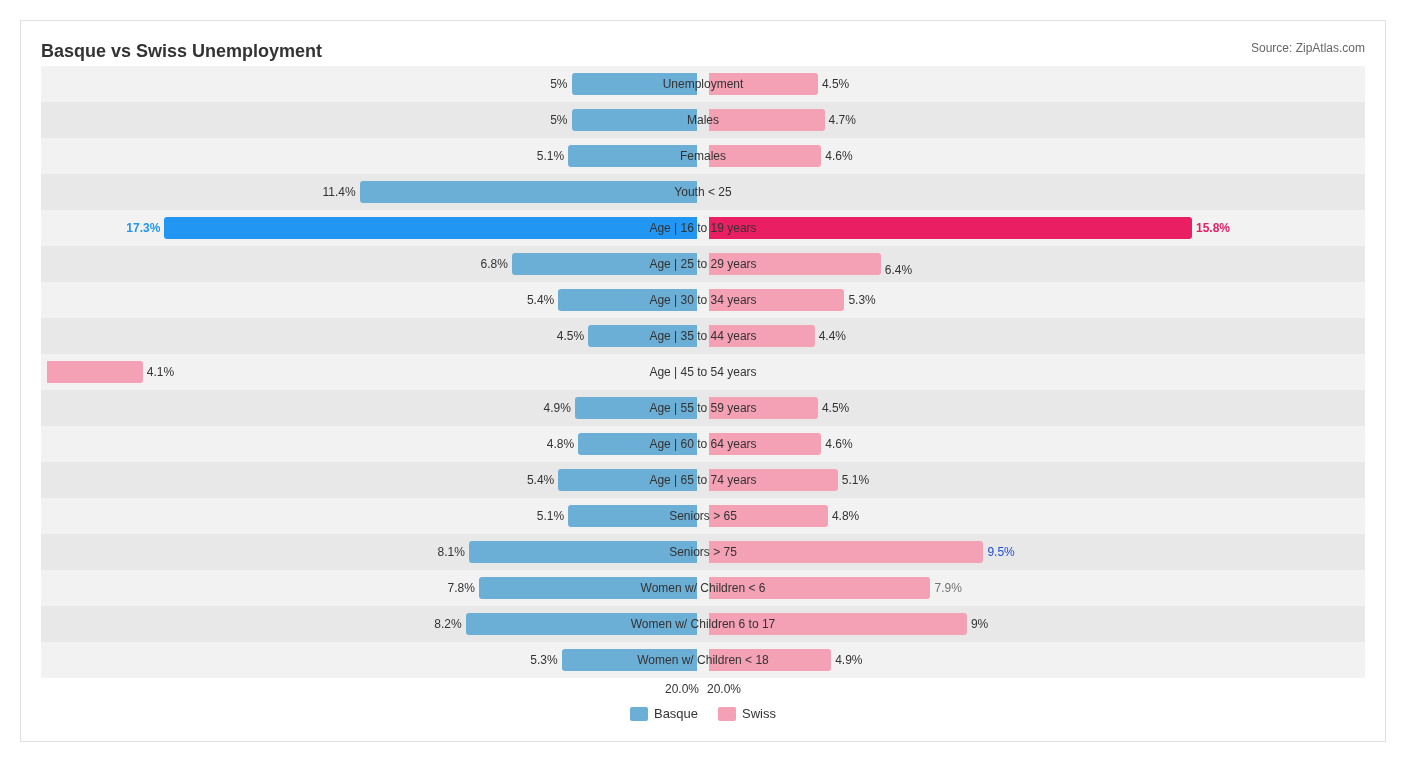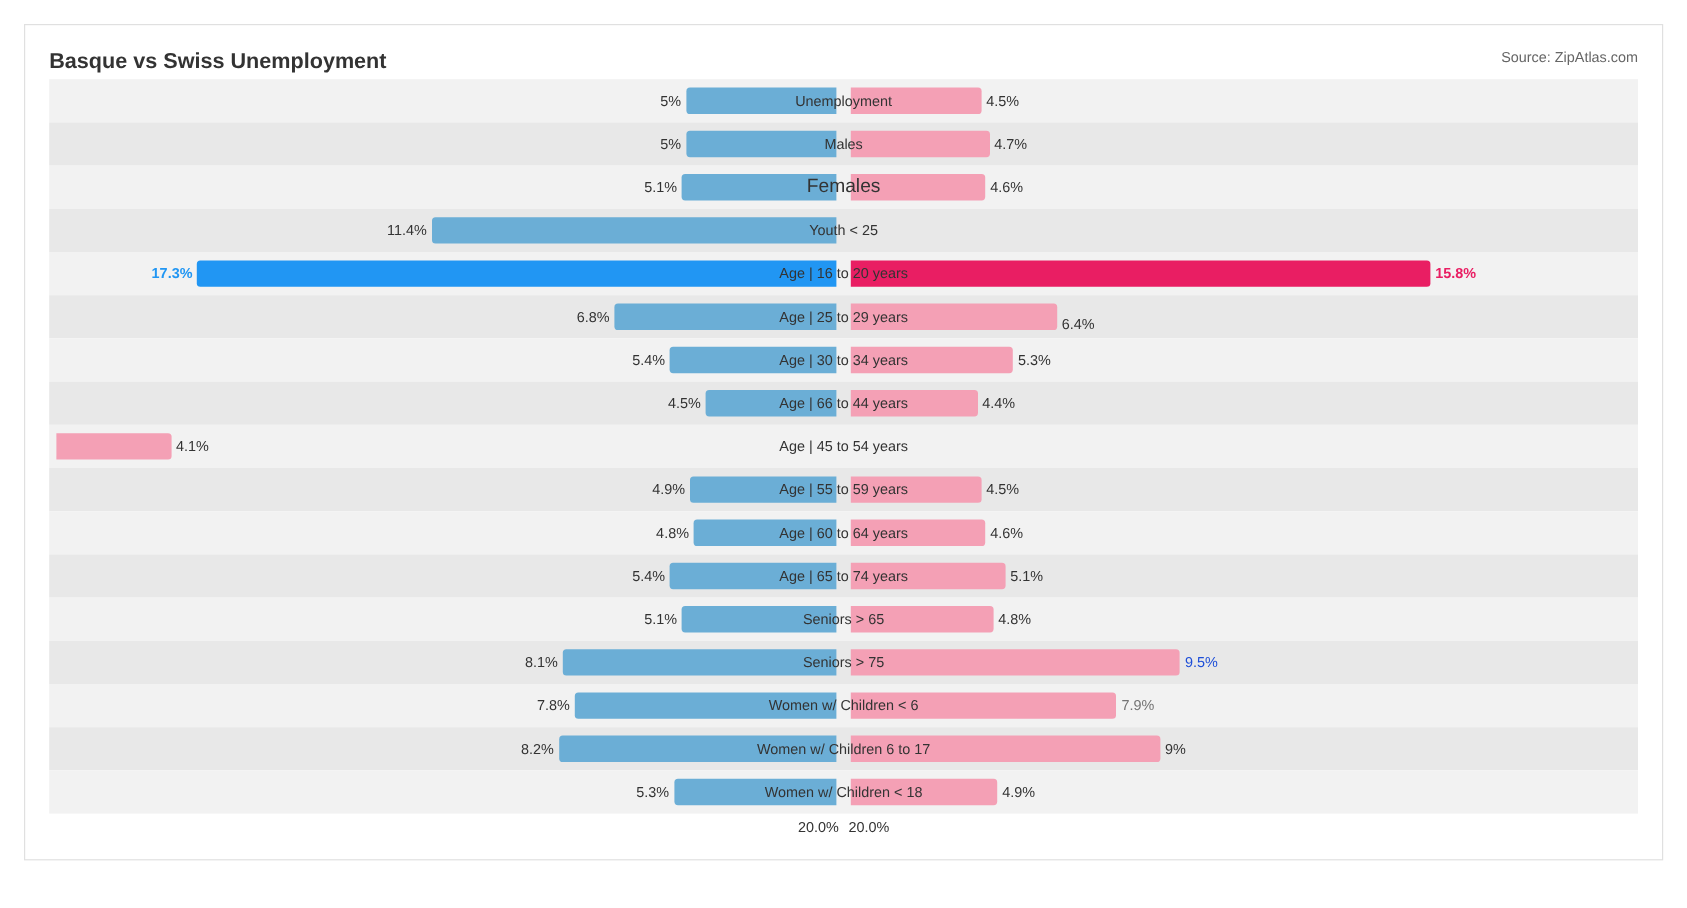--- a/index.html
+++ b/index.html
@@ -110,39 +110,39 @@
     <div style="width:50%;display:flex;align-items:center;justify-content:flex-start;position:relative;height:36px;padding-left:6px;">
       <div style="position:absolute;left:6px;height:22px;background:#f4a0b5;border-radius:0 3px 3px 0;width:calc(23.5% - 40px);max-width:calc(100% - 50px);"></div>
       <span style="position:absolute;left:calc(23.5% - 40px + 6px + 4px);font-size:12px;color:#333;white-space:nowrap;">4.7%</span>
     </div>
   </div>
       <div class="chart-row">
     <div style="width:50%;display:flex;align-items:center;justify-content:flex-end;position:relative;height:36px;padding-right:6px;">
       <div style="position:absolute;right:6px;height:22px;background:#6baed6;border-radius:3px 0 0 3px;width:calc(25.5% - 40px);max-width:calc(100% - 50px);"></div>
       <span style="position:absolute;right:calc(25.5% - 40px + 6px + 4px);font-size:12px;color:#333;white-space:nowrap;">5.1%</span>
     </div>
-    <div style="position:absolute;left:50%;transform:translateX(-50%);white-space:nowrap;font-size:16px;color:#333;z-index:10;text-align:center;background:transparent;padding:0 6px;">Females</div>
+    <div style="position:absolute;left:50%;transform:translateX(-50%);white-space:nowrap;font-size:12px;color:#333;z-index:10;text-align:center;background:transparent;padding:0 6px;">Females</div>
     <div style="width:50%;display:flex;align-items:center;justify-content:flex-start;position:relative;height:36px;padding-left:6px;">
       <div style="position:absolute;left:6px;height:22px;background:#f4a0b5;border-radius:0 3px 3px 0;width:calc(23% - 40px);max-width:calc(100% - 50px);"></div>
       <span style="position:absolute;left:calc(23% - 40px + 6px + 4px);font-size:12px;color:#333;white-space:nowrap;">4.6%</span>
     </div>
   </div>
       <div class="chart-row">
     <div style="width:50%;display:flex;align-items:center;justify-content:flex-end;position:relative;height:36px;padding-right:6px;">
       <div style="position:absolute;right:6px;height:22px;background:#6baed6;border-radius:3px 0 0 3px;width:calc(57.00000000000001% - 40px);max-width:calc(100% - 50px);"></div>
       <span style="position:absolute;right:calc(57.00000000000001% - 40px + 6px + 4px);font-size:12px;color:#333;white-space:nowrap;">11.4%</span>
     </div>
     <div style="position:absolute;left:50%;transform:translateX(-50%);white-space:nowrap;font-size:12px;color:#333;z-index:10;text-align:center;background:transparent;padding:0 6px;">Youth &lt; 25</div>
   </div>
       <div class="chart-row">
     <div style="width:50%;display:flex;align-items:center;justify-content:flex-end;position:relative;height:36px;padding-right:6px;">
       <div style="position:absolute;right:6px;height:22px;background:#2196F3;border-radius:3px 0 0 3px;width:calc(86.5% - 40px);max-width:calc(100% - 50px);"></div>
       <span style="position:absolute;right:calc(86.5% - 40px + 6px + 4px);font-size:12px;color:#2196F3;font-weight:bold;white-space:nowrap;">17.3%</span>
     </div>
-    <div style="position:absolute;left:50%;transform:translateX(-50%);white-space:nowrap;font-size:12px;color:#333;z-index:10;text-align:center;background:transparent;padding:0 6px;">Age | 16 to 20 years</div>
+    <div style="position:absolute;left:50%;transform:translateX(-50%);white-space:nowrap;font-size:12px;color:#333;z-index:10;text-align:center;background:transparent;padding:0 6px;">Age | 16 to 19 years</div>
     <div style="width:50%;display:flex;align-items:center;justify-content:flex-start;position:relative;height:36px;padding-left:6px;">
       <div style="position:absolute;left:6px;height:22px;background:#e91e63;border-radius:0 3px 3px 0;width:calc(79% - 40px);max-width:calc(100% - 50px);"></div>
       <span style="position:absolute;left:calc(79% - 40px + 6px + 4px);font-size:12px;color:#e91e63;font-weight:bold;white-space:nowrap;">15.8%</span>
     </div>
   </div>
       <div class="chart-row">
     <div style="width:50%;display:flex;align-items:center;justify-content:flex-end;position:relative;height:36px;padding-right:6px;">
       <div style="position:absolute;right:6px;height:22px;background:#6baed6;border-radius:3px 0 0 3px;width:calc(34% - 40px);max-width:calc(100% - 50px);"></div>
       <span style="position:absolute;right:calc(34% - 40px + 6px + 4px);font-size:12px;color:#333;white-space:nowrap;">6.8%</span>
     </div>
@@ -161,21 +161,21 @@
     <div style="width:50%;display:flex;align-items:center;justify-content:flex-start;position:relative;height:36px;padding-left:6px;">
       <div style="position:absolute;left:6px;height:22px;background:#f4a0b5;border-radius:0 3px 3px 0;width:calc(26.5% - 40px);max-width:calc(100% - 50px);"></div>
       <span style="position:absolute;left:calc(26.5% - 40px + 6px + 4px);font-size:12px;color:#333;white-space:nowrap;">5.3%</span>
     </div>
   </div>
       <div class="chart-row">
     <div style="width:50%;display:flex;align-items:center;justify-content:flex-end;position:relative;height:36px;padding-right:6px;">
       <div style="position:absolute;right:6px;height:22px;background:#6baed6;border-radius:3px 0 0 3px;width:calc(22.5% - 40px);max-width:calc(100% - 50px);"></div>
       <span style="position:absolute;right:calc(22.5% - 40px + 6px + 4px);font-size:12px;color:#333;white-space:nowrap;">4.5%</span>
     </div>
-    <div style="position:absolute;left:50%;transform:translateX(-50%);white-space:nowrap;font-size:12px;color:#333;z-index:10;text-align:center;background:transparent;padding:0 6px;">Age | 66 to 44 years</div>
+    <div style="position:absolute;left:50%;transform:translateX(-50%);white-space:nowrap;font-size:12px;color:#333;z-index:10;text-align:center;background:transparent;padding:0 6px;">Age | 35 to 44 years</div>
     <div style="width:50%;display:flex;align-items:center;justify-content:flex-start;position:relative;height:36px;padding-left:6px;">
       <div style="position:absolute;left:6px;height:22px;background:#f4a0b5;border-radius:0 3px 3px 0;width:calc(22.000000000000004% - 40px);max-width:calc(100% - 50px);"></div>
       <span style="position:absolute;left:calc(22.000000000000004% - 40px + 6px + 4px);font-size:12px;color:#333;white-space:nowrap;">4.4%</span>
     </div>
   </div>
       <div class="chart-row">
     <div style="position:absolute;left:50%;transform:translateX(-50%);white-space:nowrap;font-size:12px;color:#333;z-index:10;text-align:center;background:transparent;padding:0 6px;">Age | 45 to 54 years</div>
     <div style="width:50%;display:flex;align-items:center;justify-content:flex-start;position:relative;height:36px;padding-left:6px;">
       <div style="position:absolute;left:6px;height:22px;background:#f4a0b5;border-radius:0 3px 3px 0;width:calc(20.5% - 40px);max-width:calc(100% - 50px);"></div>
       <span style="position:absolute;left:calc(20.5% - 40px + 6px + 4px);font-size:12px;color:#333;white-space:nowrap;">4.1%</span>
@@ -269,13 +269,23 @@
       <span style="position:absolute;left:calc(24.500000000000004% - 40px + 6px + 4px);font-size:12px;color:#333;white-space:nowrap;">4.9%</span>
     </div>
   </div>
     </div>
 
   <div class="axis-row">
     <div class="axis-left">20.0%</div>
     <div class="axis-right">20.0%</div>
   </div>
 
+  <div class="legend">
+    <div class="legend-item">
+      <div class="legend-box" style="background:#6baed6;"></div>
+      <span>Basque</span>
+    </div>
+    <div class="legend-item">
+      <div class="legend-box" style="background:#f4a0b5;"></div>
+      <span>Swiss</span>
+    </div>
+  </div>
 </div>
 
 </body></html>

